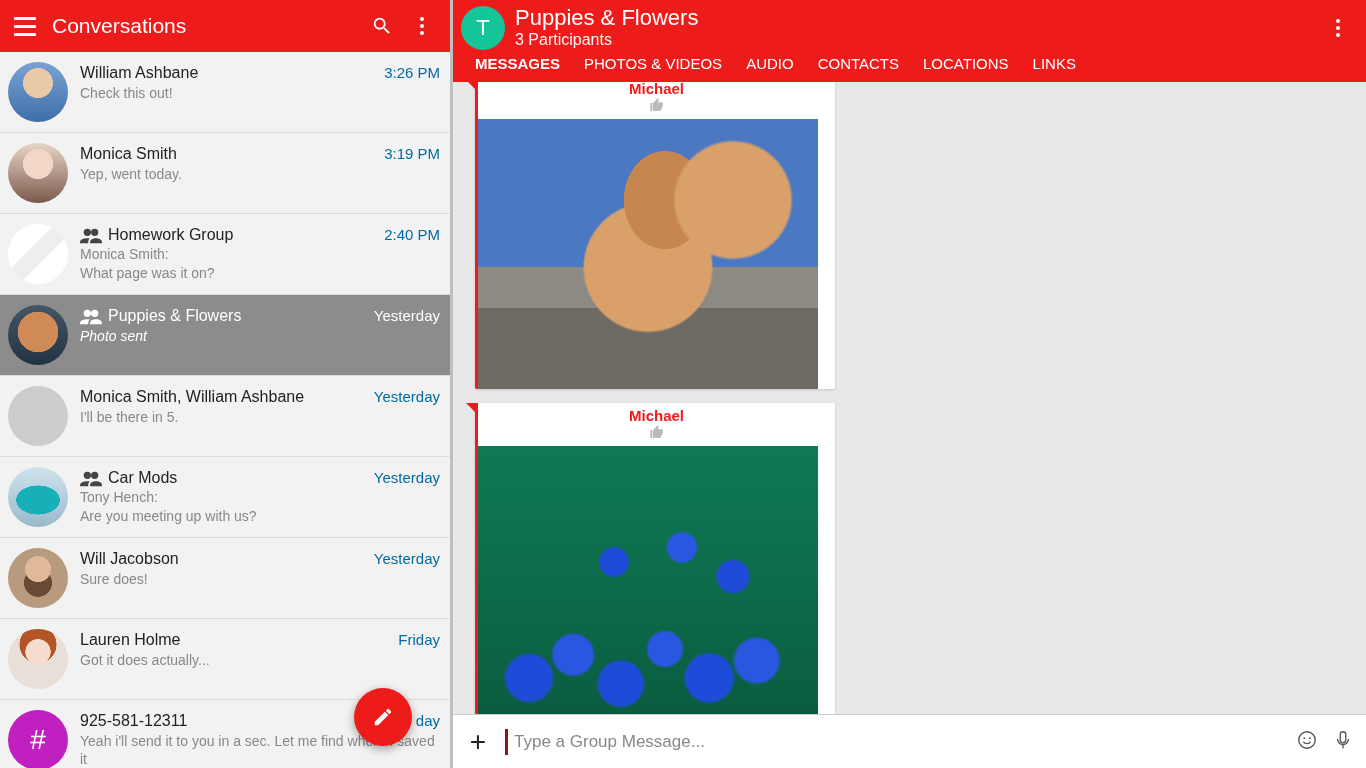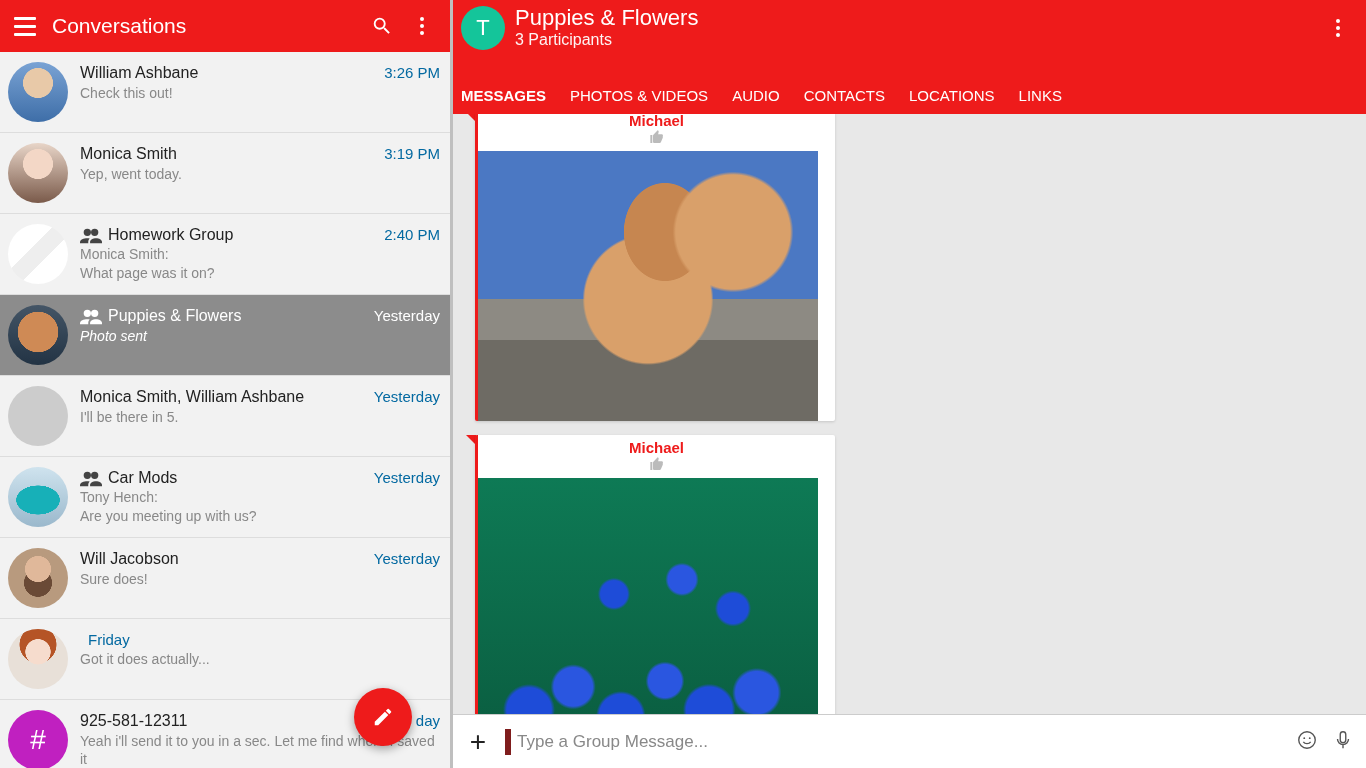--- a/index.html
+++ b/index.html
@@ -90,21 +90,21 @@
   .rh-top { display:flex; align-items:center; height:55px; padding:0 8px; }
   .chat-avatar {
     width:44px; height:44px; border-radius:50%;
     background:#14c59a; color:#fff;
     display:flex; align-items:center; justify-content:center;
     font-size:22px; margin-right:10px;
   }
   .chat-titles { flex:1; }
   .chat-title { font-size:22px; font-weight:300; line-height:1.1; }
   .chat-sub { font-size:16px; font-weight:300; opacity:0.95; }
-  .tabs { display:flex; gap:24px; padding:0 14px 6px 8px; font-size:15px; font-weight:400;margin-top:32px; }
+  .tabs { display:flex; gap:24px; padding:0 14px 6px 22px; font-size:15px; font-weight:400; }
   .tab { color:#fff; cursor:pointer; padding-bottom:4px; }
   .tab.active { font-weight:700; }
 
   .thread {
     flex:1; overflow:hidden; padding:0 16px 8px 16px;
     display:flex; flex-direction:column; gap:14px;
   }
   .msg { position:relative; margin-left:6px; max-width:360px; }
   .msg-card {
     background:#fff; border-left:3px solid #ee1b1b; border-radius:2px;
@@ -152,21 +152,21 @@
 
   
   .composer {
     height:54px; background:#fff; border-top:1px solid #ccc;
     display:flex; align-items:center; padding:0 12px; gap:14px;
     flex-shrink:0;
   }
   .composer .plus { font-size:28px; color:#222; cursor:pointer; width:26px; text-align:center; }
   .composer input {
     flex:1; border:none; outline:none; font-size:17px; color:#333;
-    border-left:6px solid #7f1d1d; padding-left:6px; height:26px;
+    border-left:3px solid #7f1d1d; padding-left:6px; height:26px;
   }
   .composer input::placeholder { color:#888; }
   .composer .cicon { cursor:pointer; color:#555; }
   .composer .cicon svg { width:22px; height:22px; fill:none; stroke:#555; stroke-width:1.5; }
 
   
   .av-man1 { background:radial-gradient(circle at 50% 35%, #e8c9a8 0 30%, transparent 31%), linear-gradient(#7aa3d4,#3e6ea8); }
   .av-woman1 { background:radial-gradient(circle at 50% 35%, #f3d7c6 0 30%, transparent 31%), linear-gradient(#e8d5c8,#7a5a4a); }
   .av-paper { background:linear-gradient(135deg,#fff 0 40%,#eee 40% 60%,#fff 60% 100%); position:relative; }
   .av-puppy { background:radial-gradient(circle at 50% 45%, #cf8a55 0 45%, transparent 46%), linear-gradient(#456,#234); }
@@ -285,20 +285,21 @@
               <div class="conv-name"><span>Will Jacobson</span></div>
               <div class="conv-time">Yesterday</div>
             </div>
             <div class="conv-snippet">Sure does!</div>
           </div>
         </div>
         <div class="conv-item">
           <div class="avatar av-redhead"></div>
           <div class="conv-body">
             <div class="conv-top">
+              <div class="conv-name"><span>Lauren Holme</span></div>
               <div class="conv-time">Friday</div>
             </div>
             <div class="conv-snippet">Got it does actually...</div>
           </div>
         </div>
         <div class="conv-item">
           <div class="avatar av-hash">#</div>
           <div class="conv-body">
             <div class="conv-top">
               <div class="conv-name"><span>925-581-12311</span></div>

